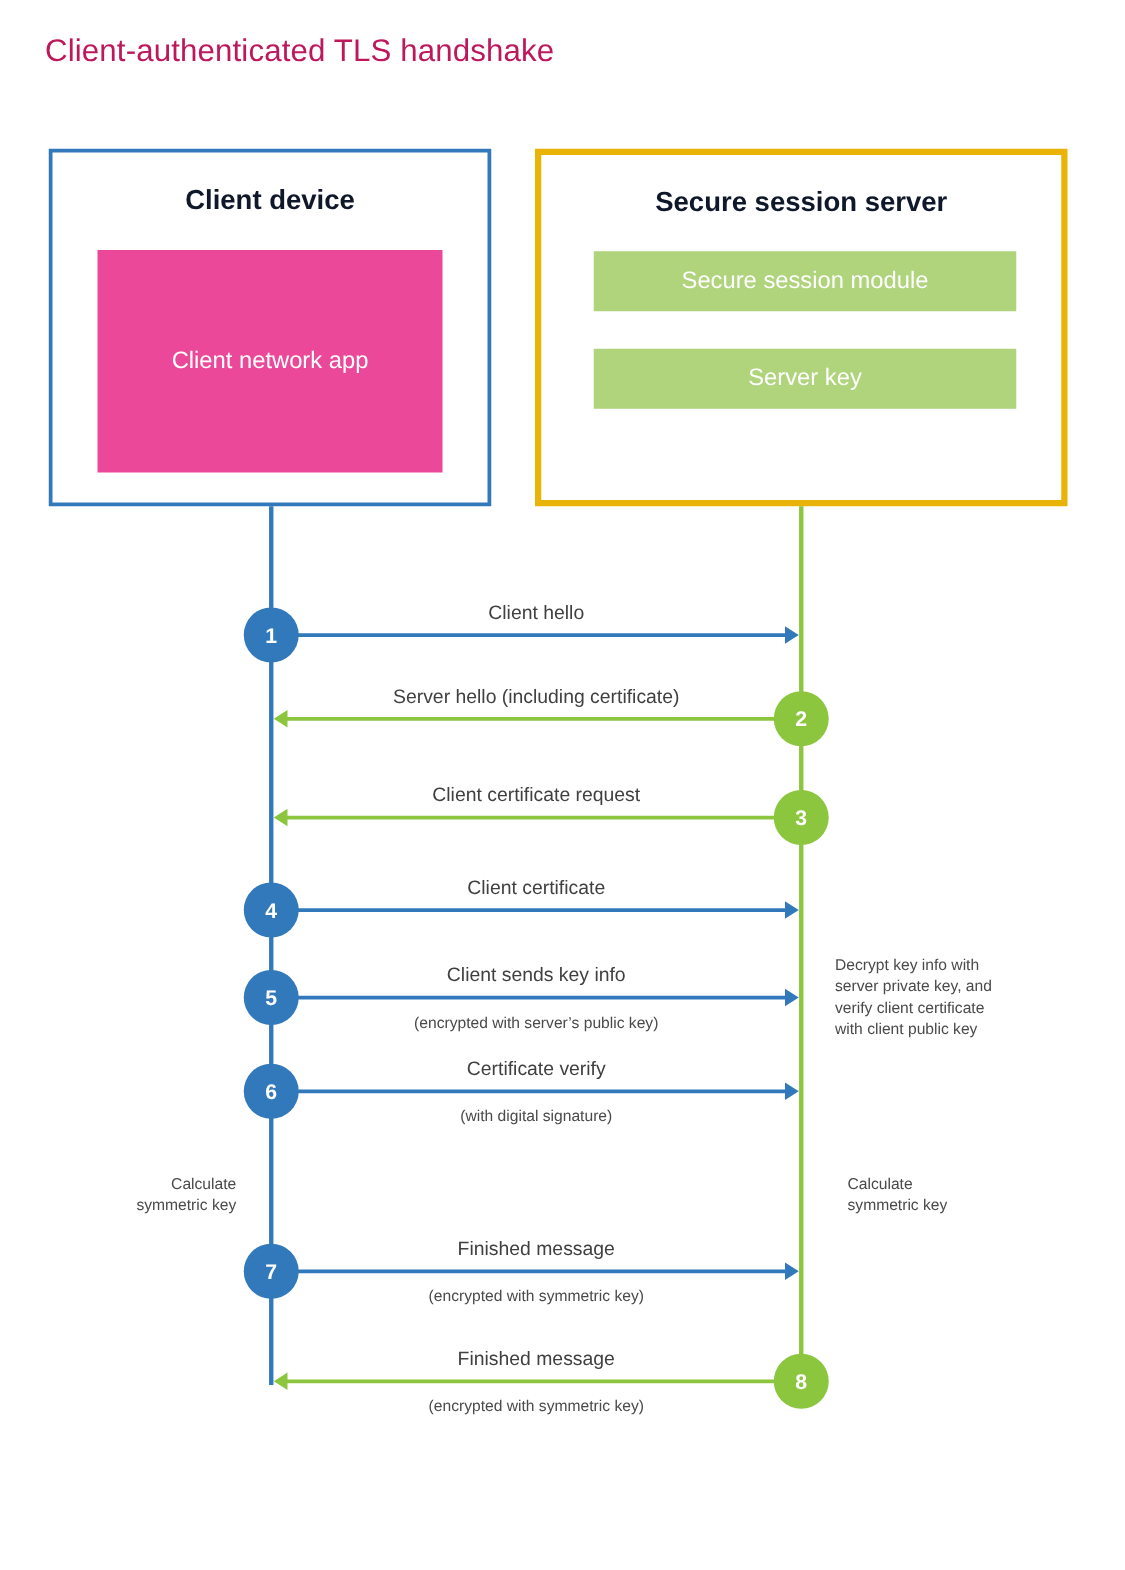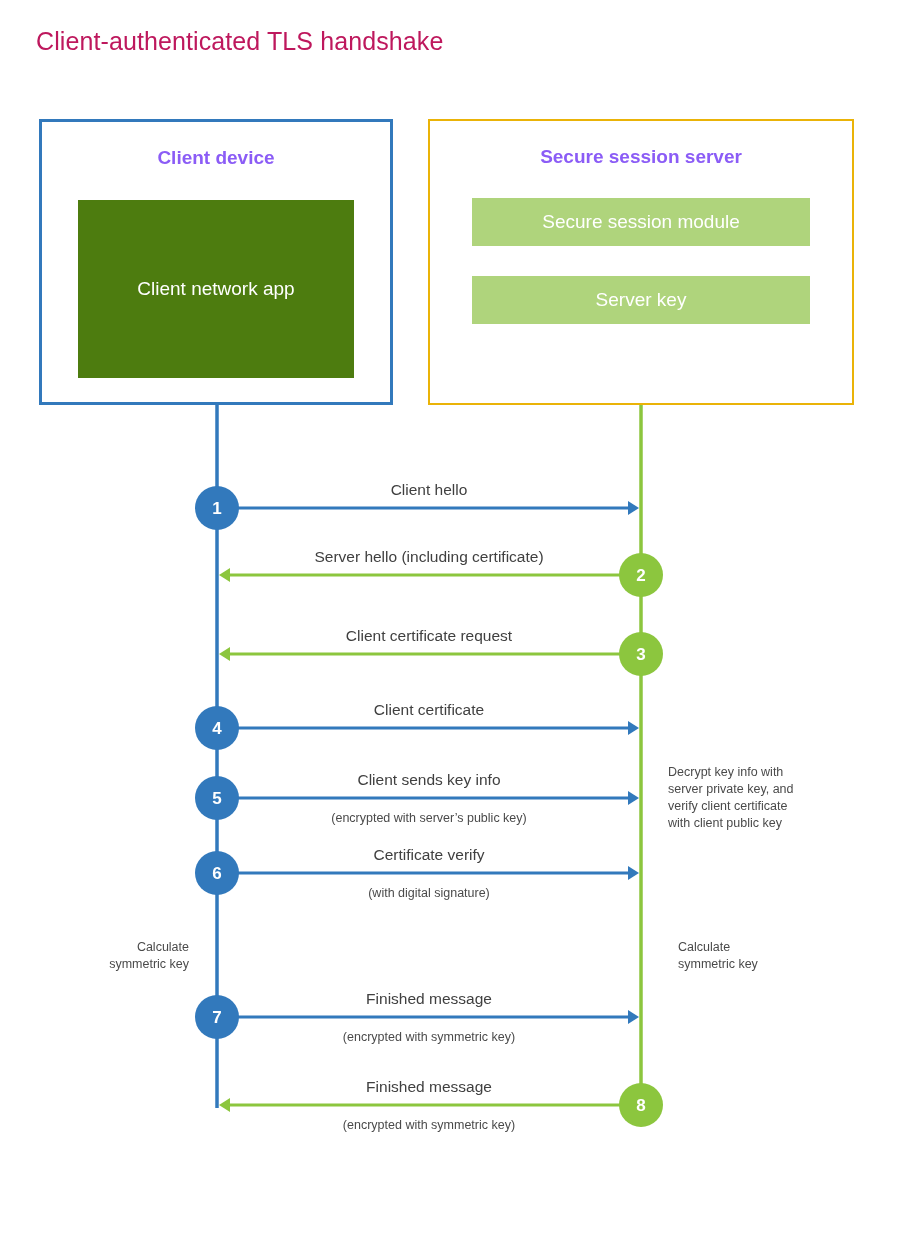--- a/index.html
+++ b/index.html
@@ -43,37 +43,37 @@
     top: 119px;
     width: 354px;
     height: 286px;
     border: 3px solid #3279bc;
   }
   .actor-box.server {
     left: 428px;
     top: 119px;
     width: 426px;
     height: 286px;
-    border: 2px solid #eab308;
+    border: 5px solid #eab308;
   }
   .actor-title {
     text-align: center;
-    font-size: 19px;
+    font-size: 22px;
     font-weight: bold;
-    color: #8b5cf6;
+    color: #0f172a;
     margin-top: 25px;
   }
 
   .client-app-box {
     position: absolute;
     left: 36px;
     top: 78px;
     width: 276px;
     height: 178px;
-    background: #4d7c0f;
+    background: #ec4899;
     color: #ffffff;
     font-size: 19px;
     display: flex;
     align-items: center;
     justify-content: center;
     text-align: center;
     line-height: 1.35;
   }
 
   .server-bars {

